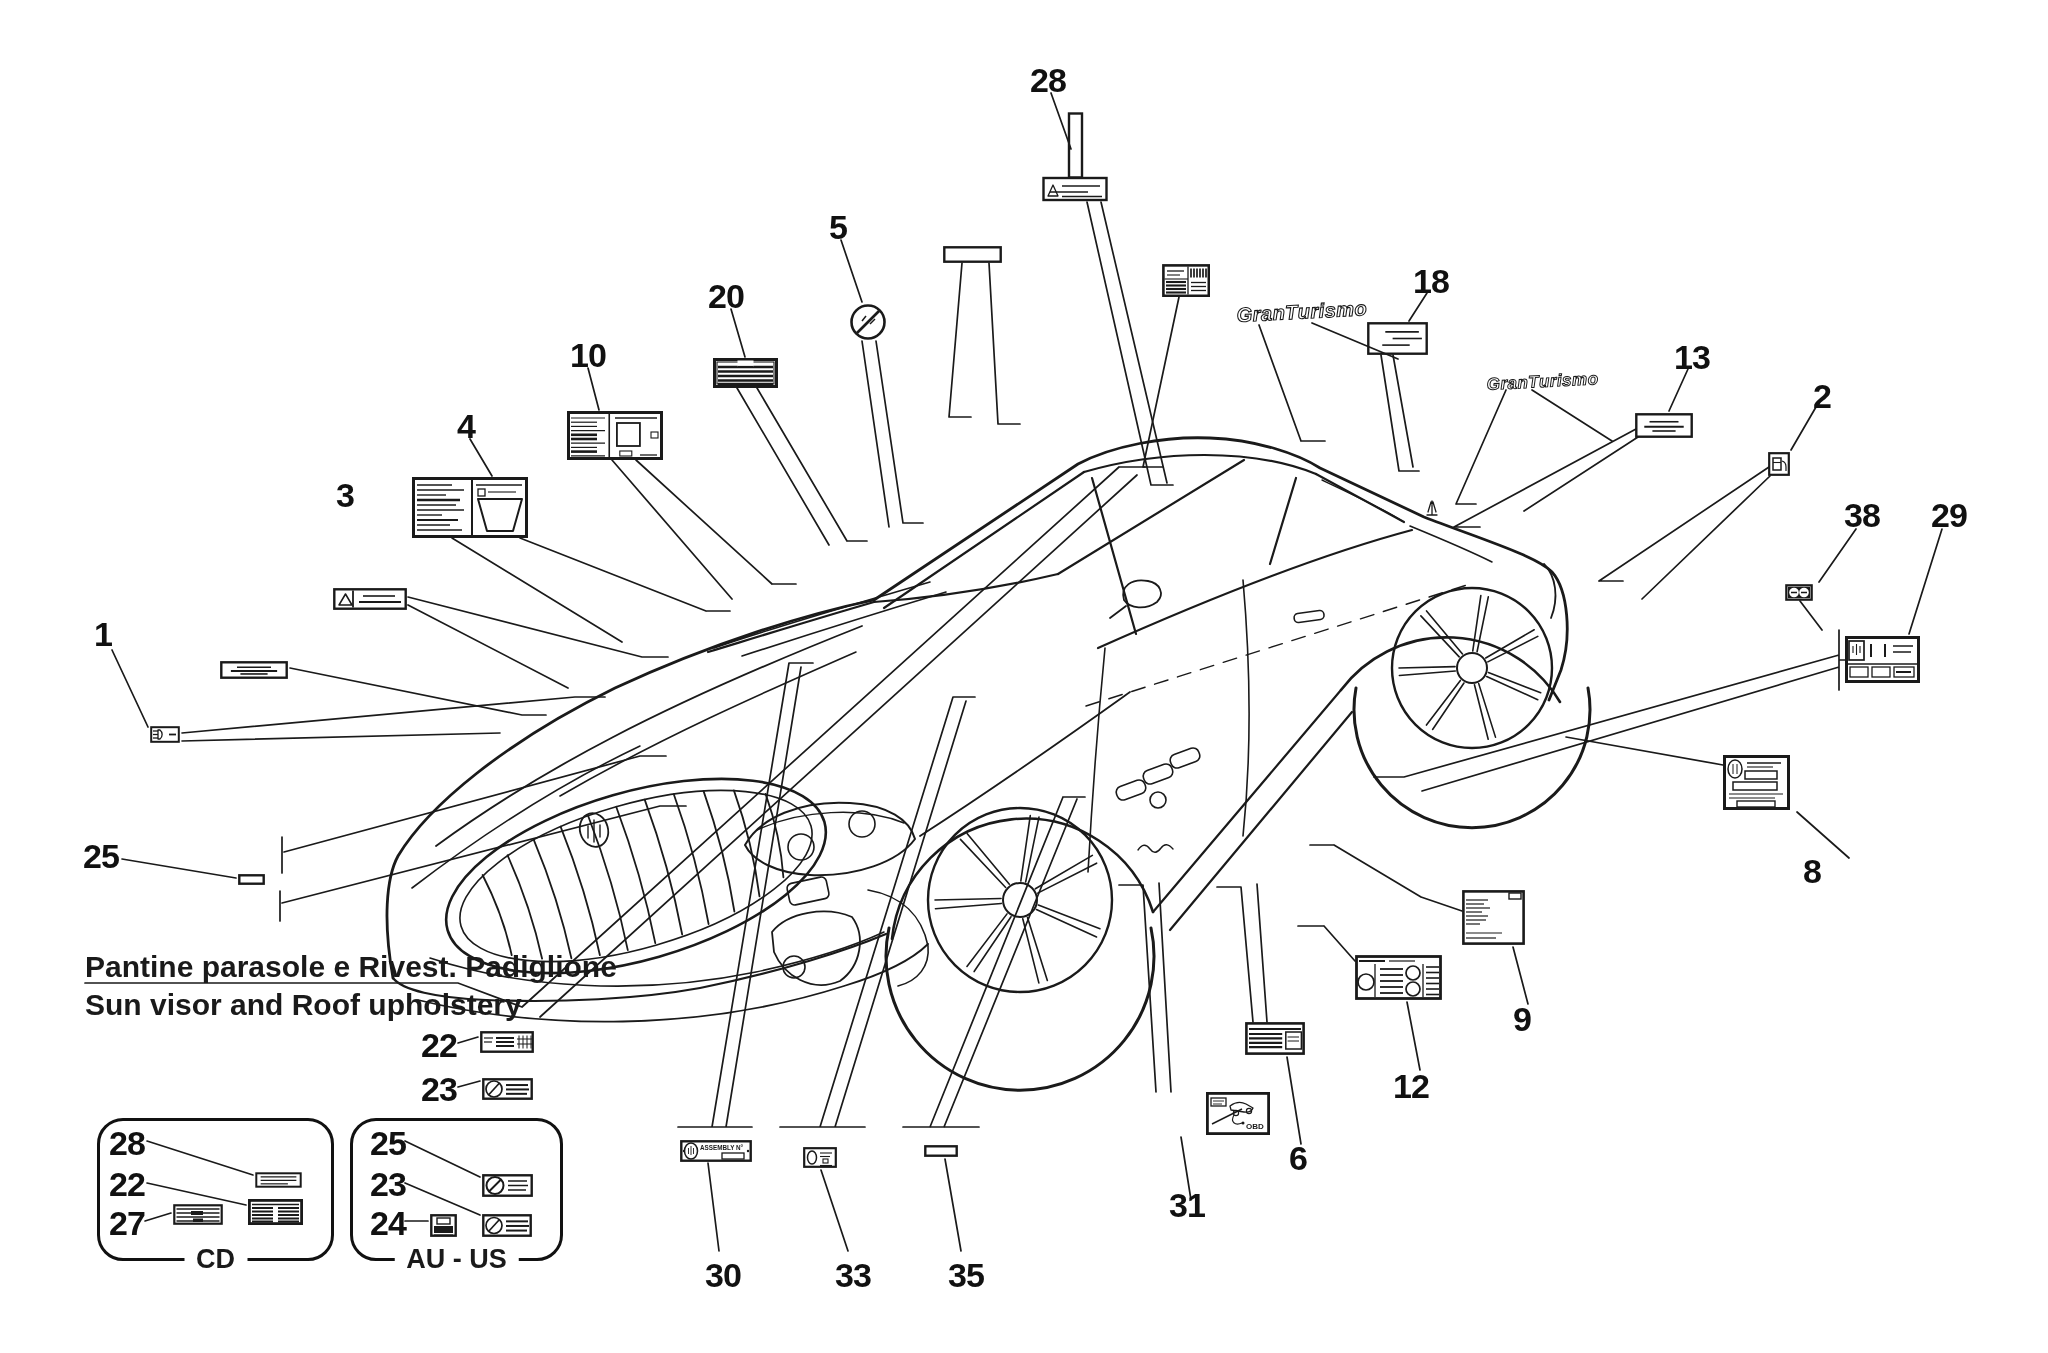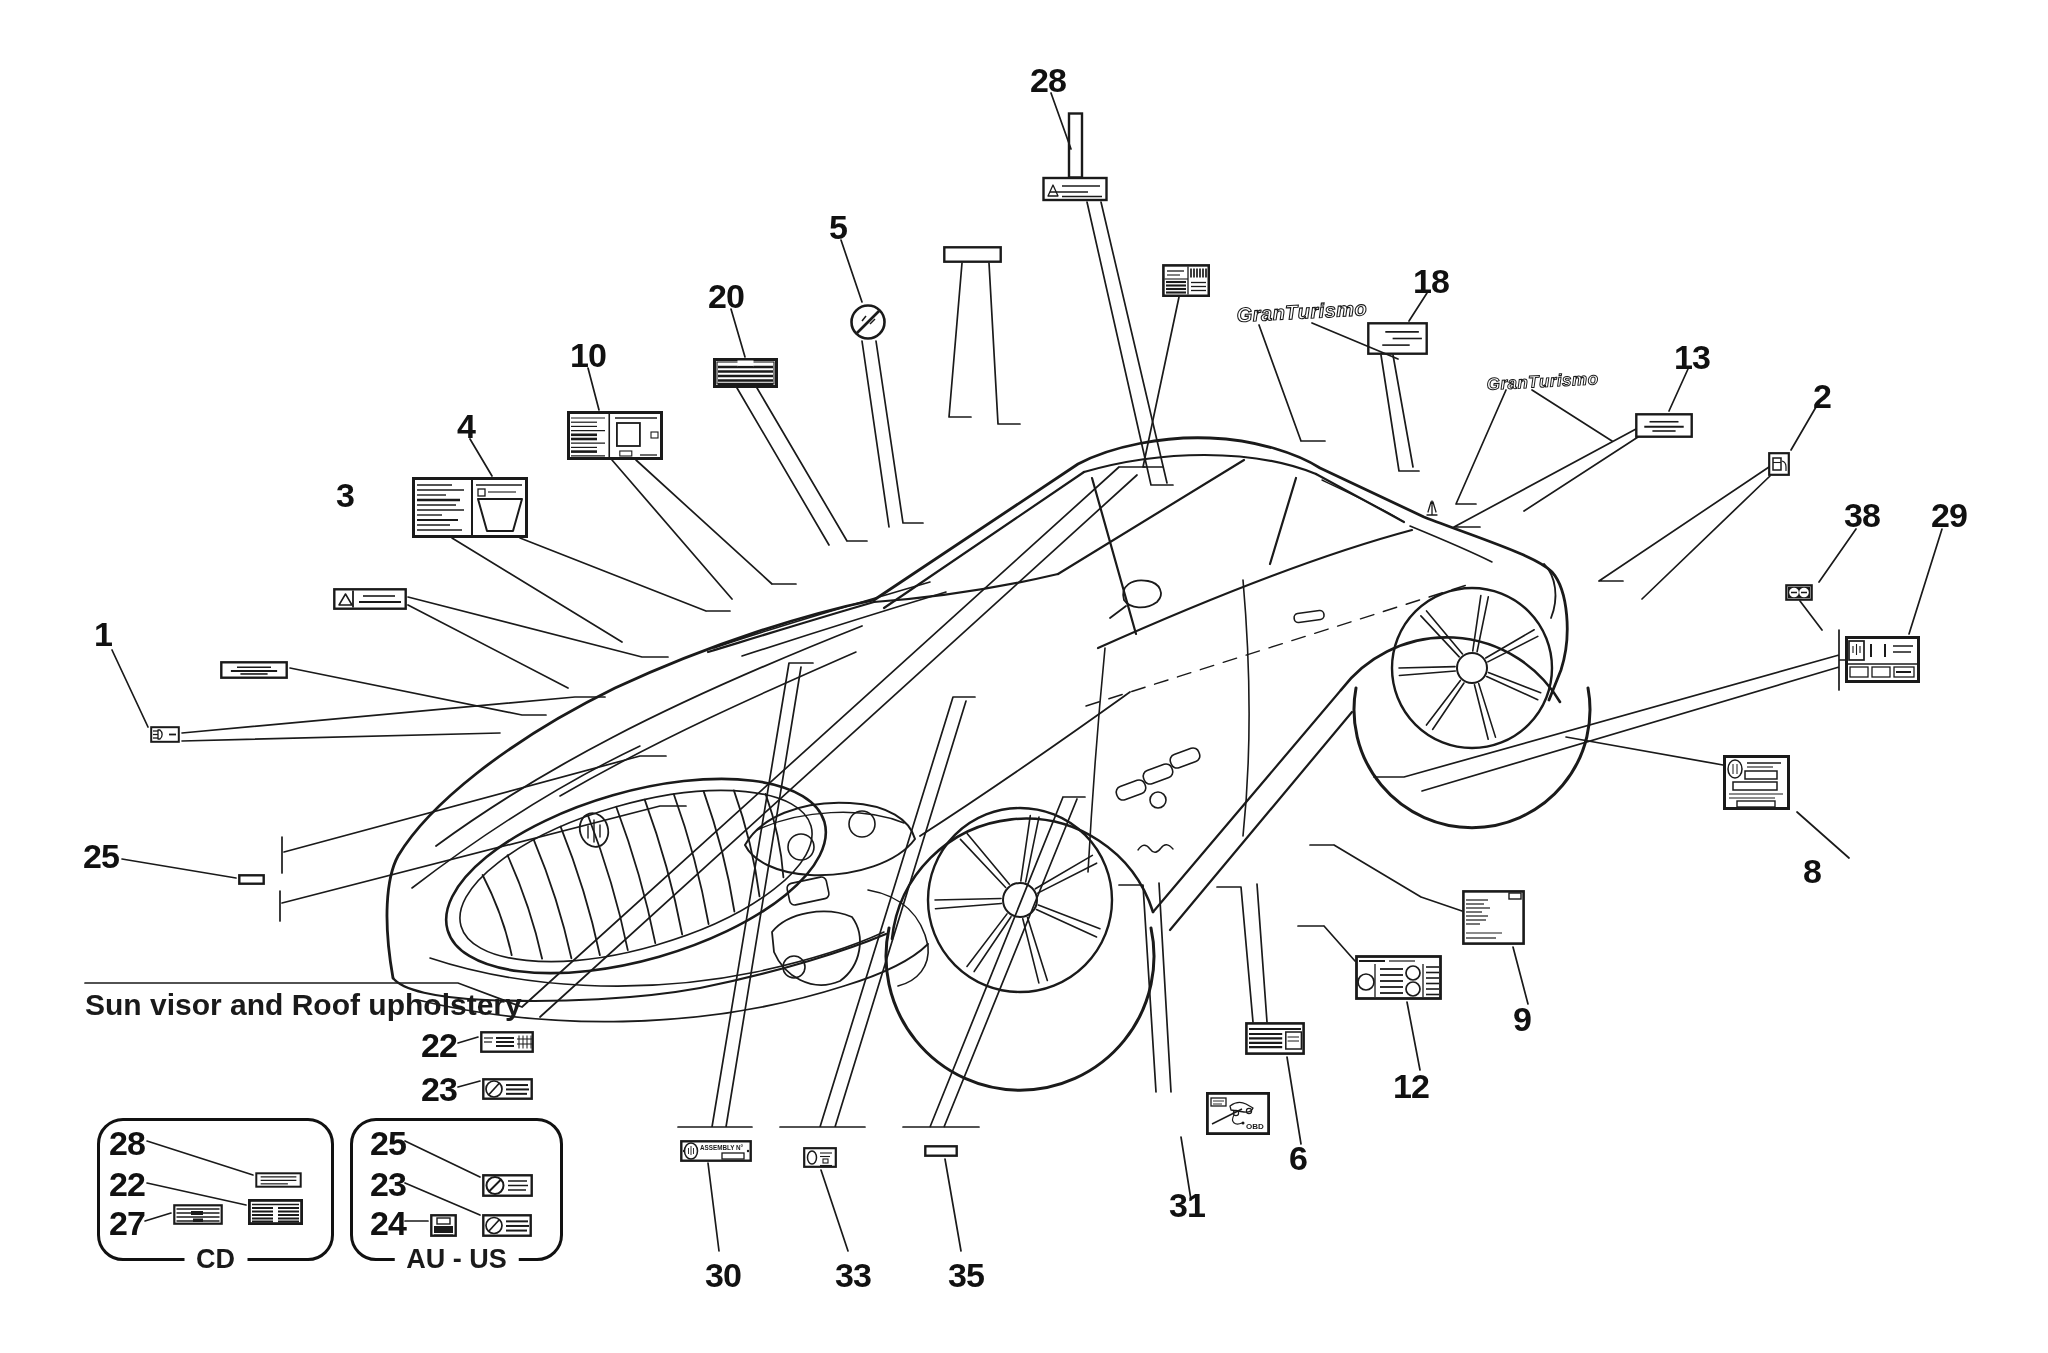--- a/index.html
+++ b/index.html
@@ -162,20 +162,21 @@
       <path d="M458,1043 L478,1037 M458,1087 L480,1081"></path>
       <path d="M85,983 H458 L522,1007 M522,1007 L1119,467 M1119,467 h26 M540,1017 L1137,475"></path>
       <path d="M147,1141 L253,1175 M147,1183 L246,1205 M145,1221 L171,1213"></path>
       <path d="M405,1141 L480,1177 M405,1183 L480,1215 M405,1221 L428,1221"></path>
     </g>
 
     <text x="1237" y="322" font-family="Liberation Sans,sans-serif" font-size="20" font-style="italic" font-weight="bold" letter-spacing="0.5" fill="#ffffff" stroke="#1a1a1a" stroke-width="1.1" transform="rotate(-3 1237 322)">GranTurismo</text>
     <text x="1487" y="390" font-family="Liberation Sans,sans-serif" font-size="17" font-style="italic" font-weight="bold" letter-spacing="0.5" fill="#ffffff" stroke="#1a1a1a" stroke-width="1" transform="rotate(-3 1487 390)">GranTurismo</text>
   </svg>
 
+  <div class="title-it">Pantine parasole e Rivest. Padiglione</div>
   <div class="title-en">Sun visor and Roof upholstery</div>
 
   <div class="gbox" style="left:350px;top:1118px;width:207px;height:137px;">
     <span class="glabel">AU - US</span>
   </div>
   <div class="gbox" style="left:97px;top:1118px;width:231px;height:137px;">
     <span class="glabel">CD</span>
   </div>
 <div class="num" style="left:103px;top:634px">1</div>
     <div class="icon" style="left:150px;top:726px;width:30px;height:17px">

